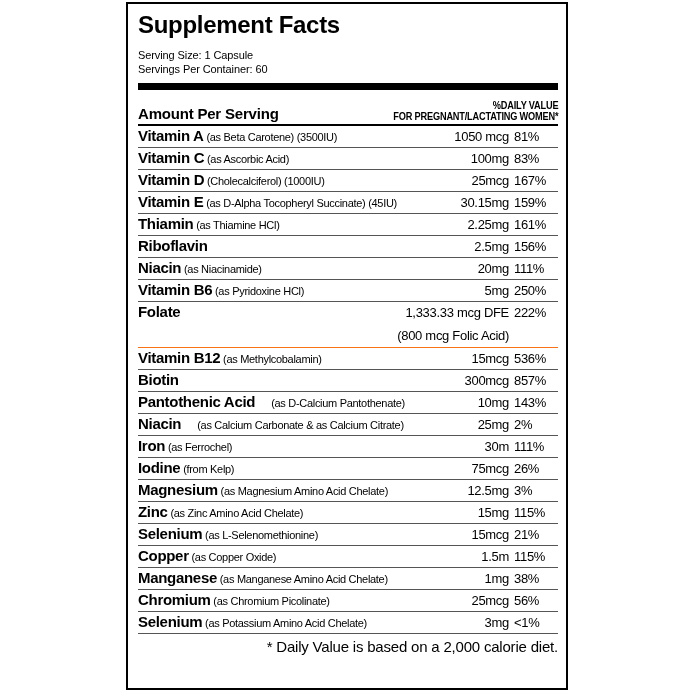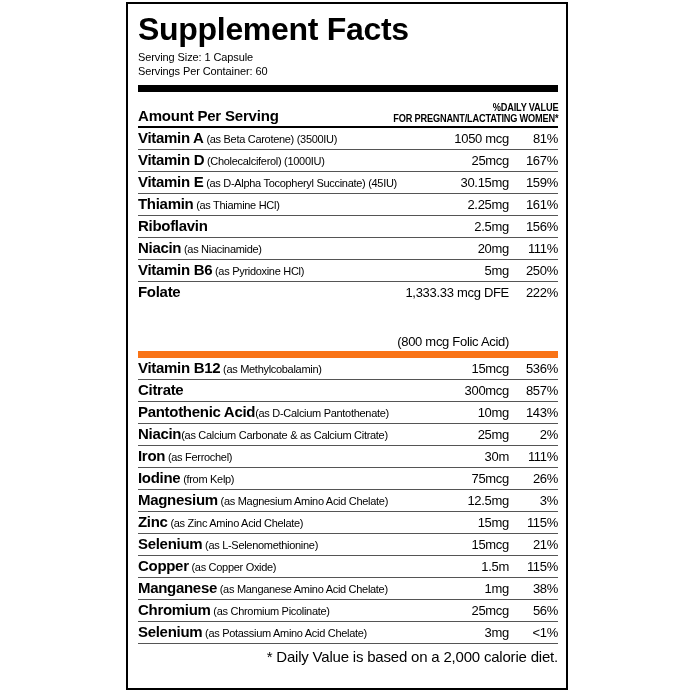--- a/index.html
+++ b/index.html
@@ -27,27 +27,27 @@
   }
 
   .inner {
     padding: 0 8px 0 10px;
     box-sizing: border-box;
     height: 100%;
   }
 
   
   .title {
-    font-size: 32px;
+    font-size: 24px;
     font-weight: bold;
     letter-spacing: -0.3px;
     color: #000;
     line-height: 1.0;
     margin-top: 9px;
-    margin-bottom: 6px;
+    margin-bottom: 12px;
   }
   .serving-line {
     font-size: 11px;
     color: #000;
     line-height: 1.25;
     letter-spacing: -0.1px;
   }
 
   .thickbar {
     height: 7px;
@@ -107,47 +107,46 @@
   .nm b {
     font-size: 15px;
     font-weight: bold;
     letter-spacing: -0.3px;
   }
   .nm span.src {
     font-size: 11px;
     font-weight: normal;
     letter-spacing: -0.3px;
   }
-  .nm span.src.tight { margin-left: 0; }
+  .nm span.src.tight { margin-left: 16px; }
 
   .amt {
     flex: 0 0 auto;
     text-align: right;
     font-size: 13px;
     letter-spacing: -0.3px;
     line-height: 20px;
     padding-left: 6px;
   }
   .dv {
     flex: 0 0 44px;
-    text-align: right;
+    text-align: left;
     font-size: 13px;
     letter-spacing: -0.3px;
     line-height: 20px;
     padding-left: 5px;
   }
 
   
   .contline {
     display: flex;
     height: 24px;
-    align-items: center;
-    border-bottom: 7px solid #f97316;
+    align-items: flex-end;
+    border-bottom: 1px solid #f97316;
     box-sizing: border-box;
-    margin-top: 30px;
   }
   .contline .nm { }
   .contline .amt { font-size: 13px; line-height: 22px; }
   .contline .dv  { font-size: 13px; line-height: 22px; }
 
   .footnote {
     font-size: 15px;
     letter-spacing: -0.2px;
     padding-top: 4px;
     line-height: 1.2;
@@ -175,20 +174,25 @@
       </div>
     </div>
 
     <div class="rows" id="rows">
         <div class="row">
           <div class="nm"><b>Vitamin A</b><span class="src"> (as Beta Carotene) (3500IU)</span></div>
           <div class="amt">1050 mcg</div>
           <div class="dv">81%</div>
         </div>
         <div class="row">
+          <div class="nm"><b>Vitamin C</b><span class="src"> (as Ascorbic Acid)</span></div>
+          <div class="amt">100mg</div>
+          <div class="dv">83%</div>
+        </div>
+        <div class="row">
           <div class="nm"><b>Vitamin D</b><span class="src"> (Cholecalciferol) (1000IU)</span></div>
           <div class="amt">25mcg</div>
           <div class="dv">167%</div>
         </div>
         <div class="row">
           <div class="nm"><b>Vitamin E</b><span class="src"> (as D-Alpha Tocopheryl Succinate) (45IU)</span></div>
           <div class="amt">30.15mg</div>
           <div class="dv">159%</div>
         </div>
         <div class="row">
@@ -220,21 +224,21 @@
           <div class="nm"></div>
           <div class="amt">(800 mcg Folic Acid)</div>
           <div class="dv"></div>
         </div>
         <div class="row">
           <div class="nm"><b>Vitamin B12</b><span class="src"> (as Methylcobalamin)</span></div>
           <div class="amt">15mcg</div>
           <div class="dv">536%</div>
         </div>
         <div class="row">
-          <div class="nm"><b>Citrate</b></div>
+          <div class="nm"><b>Biotin</b></div>
           <div class="amt">300mcg</div>
           <div class="dv">857%</div>
         </div>
         <div class="row">
           <div class="nm"><b>Pantothenic Acid</b><span class="src tight">(as D-Calcium Pantothenate)</span></div>
           <div class="amt">10mg</div>
           <div class="dv">143%</div>
         </div>
         <div class="row">
           <div class="nm"><b>Niacin</b><span class="src tight">(as Calcium Carbonate &amp; as Calcium Citrate)</span></div>

